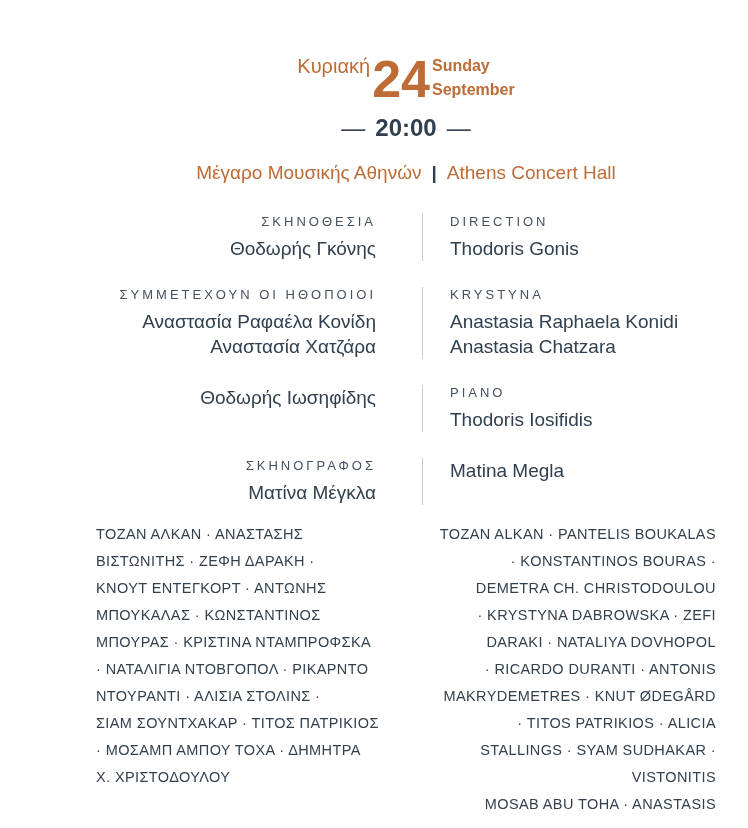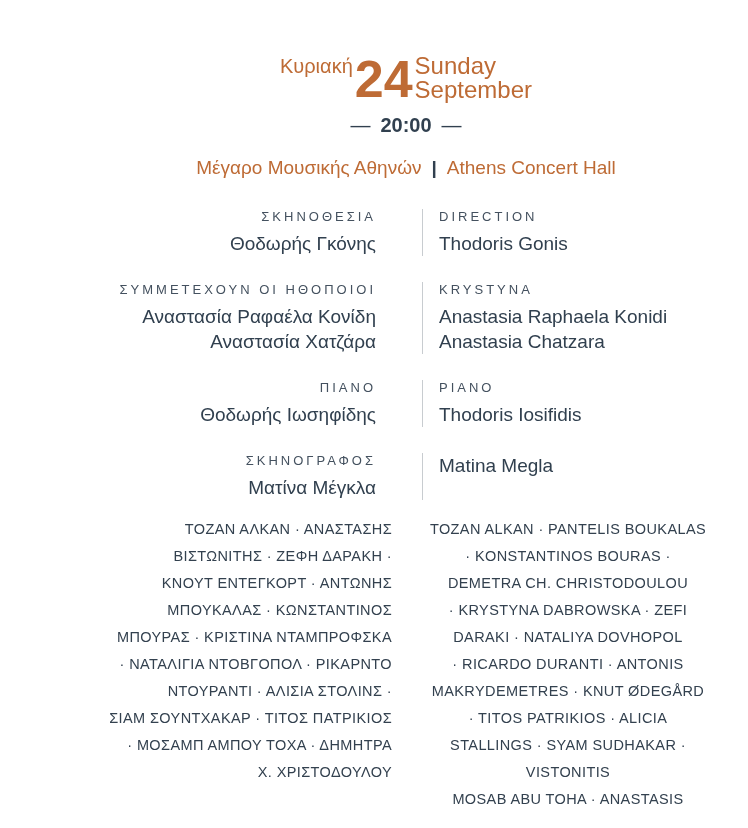--- a/index.html
+++ b/index.html
@@ -12,42 +12,42 @@
     box-sizing:border-box;
     padding-top:54px;
     overflow:hidden;
   }
   .content { width:620px; margin-left:96px; }
 
   
   .date-header { display:flex; justify-content:center; align-items:flex-start; }
   .date-gr { text-align:right; color:var(--accent); font-size:20px; line-height:24px; }
   .day-number { color:var(--accent); font-size:52px; font-weight:bold; line-height:50px; padding:0 2px; }
-  .date-en { text-align:left; color:var(--accent); font-size:24px; line-height:24px; font-weight:normal; }
+  .date-en { text-align:left; color:var(--accent); font-size:16px; line-height:24px; font-weight:bold; }
 
   
-  .time-row { margin-top:10px; text-align:center; font-size:20px; font-weight:bold; color:var(--ink); }
+  .time-row { margin-top:10px; text-align:center; font-size:24px; font-weight:bold; color:var(--ink); }
   .time-dash { margin:0 10px; font-weight:normal; }
 
   
   .venue-row { margin-top:20px; text-align:center; font-size:19px; color:var(--accent); }
   .venue-sep { color:var(--ink); font-weight:bold; margin:0 10px; }
 
   
   .credits { margin-top:30px; display:flex; flex-direction:column; gap:26px; }
   .credit-block { display:grid; grid-template-columns:1fr 1fr;gap:32px; }
   .credit-left  { text-align:right; padding-right:14px; }
-  .credit-right { text-align:left;  padding-left:16px; border-left:1px solid var(--divider); }
+  .credit-right { text-align:left;  padding-left:27px; border-left:1px solid var(--divider); }
   .role { font-size:13px; letter-spacing:3px; color:#44515F; line-height:16px; margin-bottom:6px; }
   .cname { font-size:19px; color:var(--ink); line-height:25px; }
 
   
   .participants { margin-top:16px; display:grid; grid-template-columns:1fr 1fr; }
-  .part-left  { text-align:right; padding-right:14px; }
-  .part-right { text-align:center;  padding-left:14px; }
+  .part-left  { padding-right:14px; }
+  .part-right { text-align:right;  padding-left:14px; }
   .part-line { font-size:14.5px; letter-spacing:0.4px; line-height:27px; color:#33414F; white-space:nowrap; }
 </style>
 </head>
 <body>
 
 <div class="page">
   <div class="content">
 
     <header class="date-header">
       <div class="date-gr">
@@ -89,21 +89,20 @@
         </div>
         <div class="credit-right">
           <div class="role">KRYSTYNA</div>
           <div class="cname">Anastasia Raphaela Konidi</div>
           <div class="cname">Anastasia Chatzara</div>
         </div>
       </div>
 
       <div class="credit-block">
         <div class="credit-left">
-          <div class="role">ΠΙΑΝΟ</div>
           <div class="cname">Θοδωρής Ιωσηφίδης</div>
         </div>
         <div class="credit-right">
           <div class="role">PIANO</div>
           <div class="cname">Thodoris Iosifidis</div>
         </div>
       </div>
 
       <div class="credit-block">
         <div class="credit-left">

